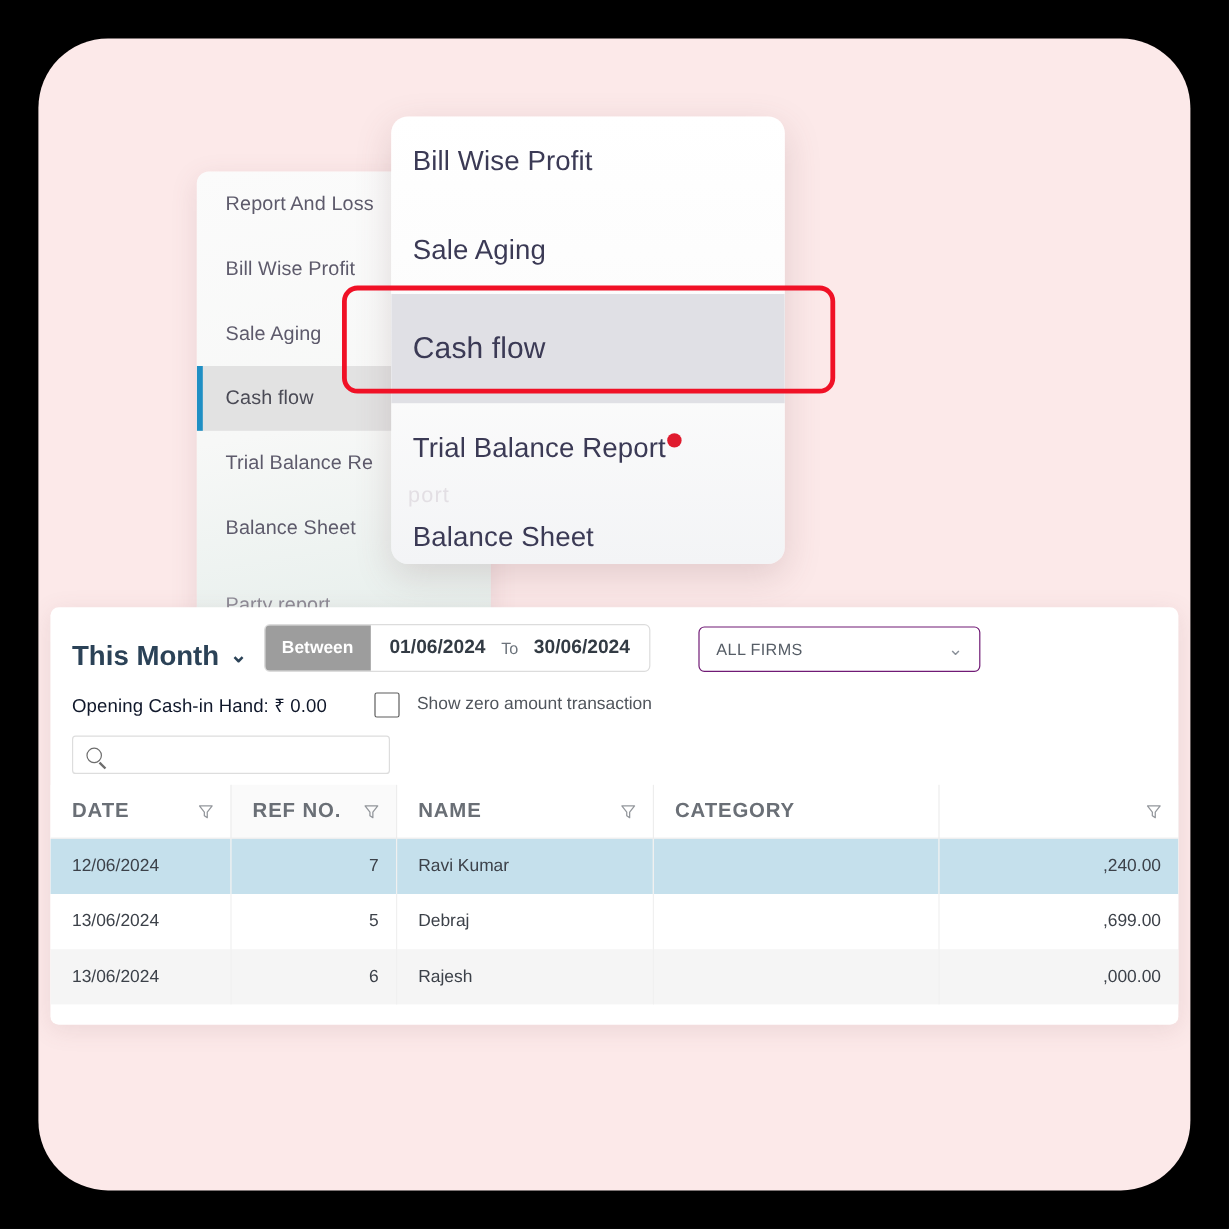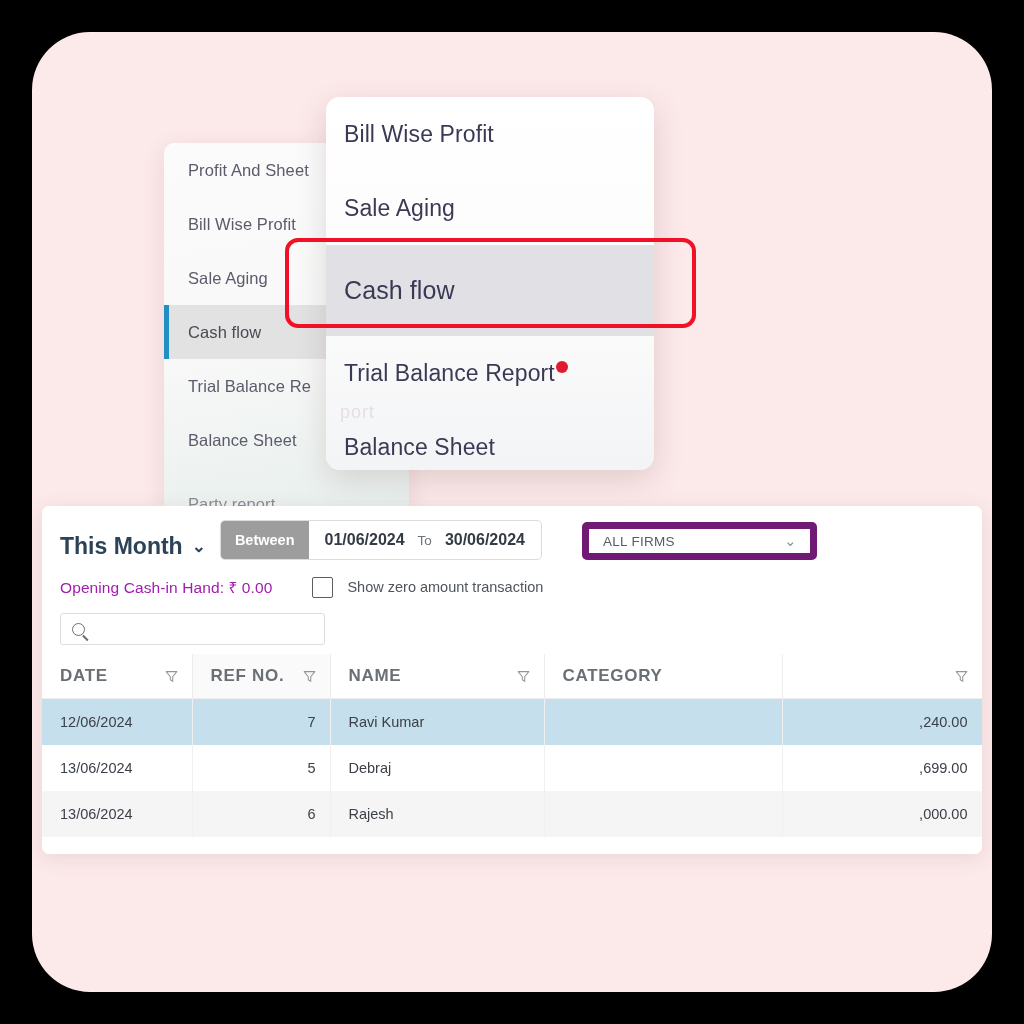--- a/index.html
+++ b/index.html
@@ -195,41 +195,41 @@
   .dates .to {
     font-size: 13.5px;
     font-weight: normal;
     color: #6c737b;
   }
 
   .firms {
     margin-left: 26px;
     width: 235px;
     height: 38px;
-    border: 7px solid #701a75;
+    border: 1px solid #701a75;
     border-radius: 5px;
     background: #fff;
     display: flex;
     align-items: center;
     justify-content: space-between;
     padding: 0 13px 0 14px;
     font-size: 13.5px;
     color: #565d66;
     letter-spacing: .3px;
   }
   .firms .chev2 { color: #8a9099; font-size: 15px; }
 
   .second-row {
     display: flex;
     align-items: center;
     padding: 16px 12px 0 12px;
   }
   .opening {
     font-size: 15.5px;
-    color: #a21caf;
+    color: #0f172a;
     padding-left: 6px;
     letter-spacing: .1px;
   }
   .zero-wrap {
     display: flex;
     align-items: center;
     gap: 14px;
     margin-left: 40px;
   }
   .chk {
@@ -355,21 +355,21 @@
 </style>
 </head>
 <body>
 
 <div id="stage">
 
   <div class="pink-card"></div>
 
   <div class="sidebar">
     <div class="side-item">
-      <span>Profit And Sheet</span>
+      <span>Report And Loss</span>
     </div>
     <div class="side-item">
       <span>Bill Wise Profit</span>
     </div>
     <div class="side-item">
       <span>Sale Aging</span>
     </div>
     <div class="side-item active">
       <span>Cash flow</span>
     </div>

